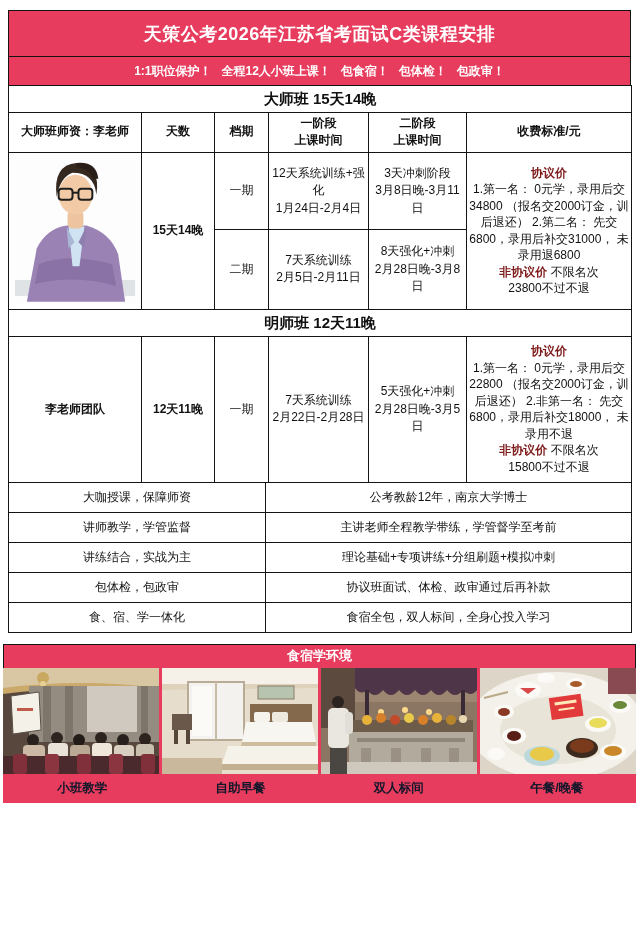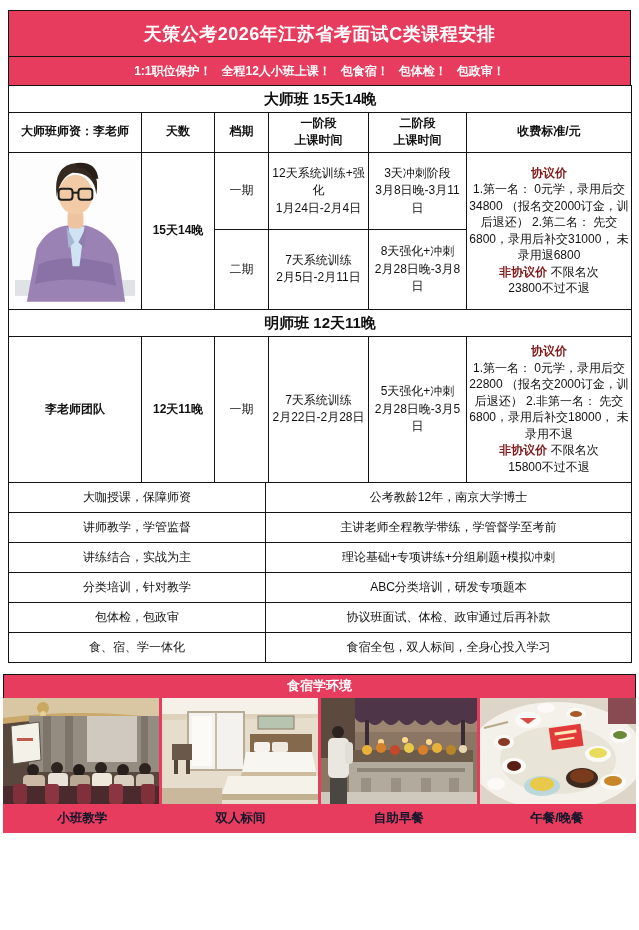--- a/index.html
+++ b/index.html
@@ -168,24 +168,20 @@
             <td>大咖授课，保障师资</td>
             <td>公考教龄12年，南京大学博士</td>
           </tr>
       <tr>
             <td>讲师教学，学管监督</td>
             <td>主讲老师全程教学带练，学管督学至考前</td>
           </tr>
       <tr>
             <td>讲练结合，实战为主</td>
             <td>理论基础+专项讲练+分组刷题+模拟冲刺</td>
-          </tr>
-      <tr>
-            <td>分类培训，针对教学</td>
-            <td>ABC分类培训，研发专项题本</td>
           </tr>
       <tr>
             <td>包体检，包政审</td>
             <td>协议班面试、体检、政审通过后再补款</td>
           </tr>
       <tr>
             <td>食、宿、学一体化</td>
             <td>食宿全包，双人标间，全身心投入学习</td>
           </tr>
     </tbody>
@@ -318,18 +314,18 @@
             <ellipse cx="96" cy="16" rx="6" ry="3" fill="#a85a2a"></ellipse>
           <ellipse cx="66" cy="10" rx="9" ry="5" fill="#fbfaf6"></ellipse>
           <ellipse cx="16" cy="86" rx="9" ry="6" fill="#fbfaf6"></ellipse>
           <line x1="4" y1="30" x2="28" y2="24" stroke="#b8a888" stroke-width="2"></line>
         </svg>
       </div>
     </div>
 
     <div class="captions">
       <span>小班教学</span>
+      <span>自助早餐</span>
       <span>双人标间</span>
-      <span>自助早餐</span>
       <span>午餐/晚餐</span>
     </div>
   </div>
 </div>
 
 </body></html>

